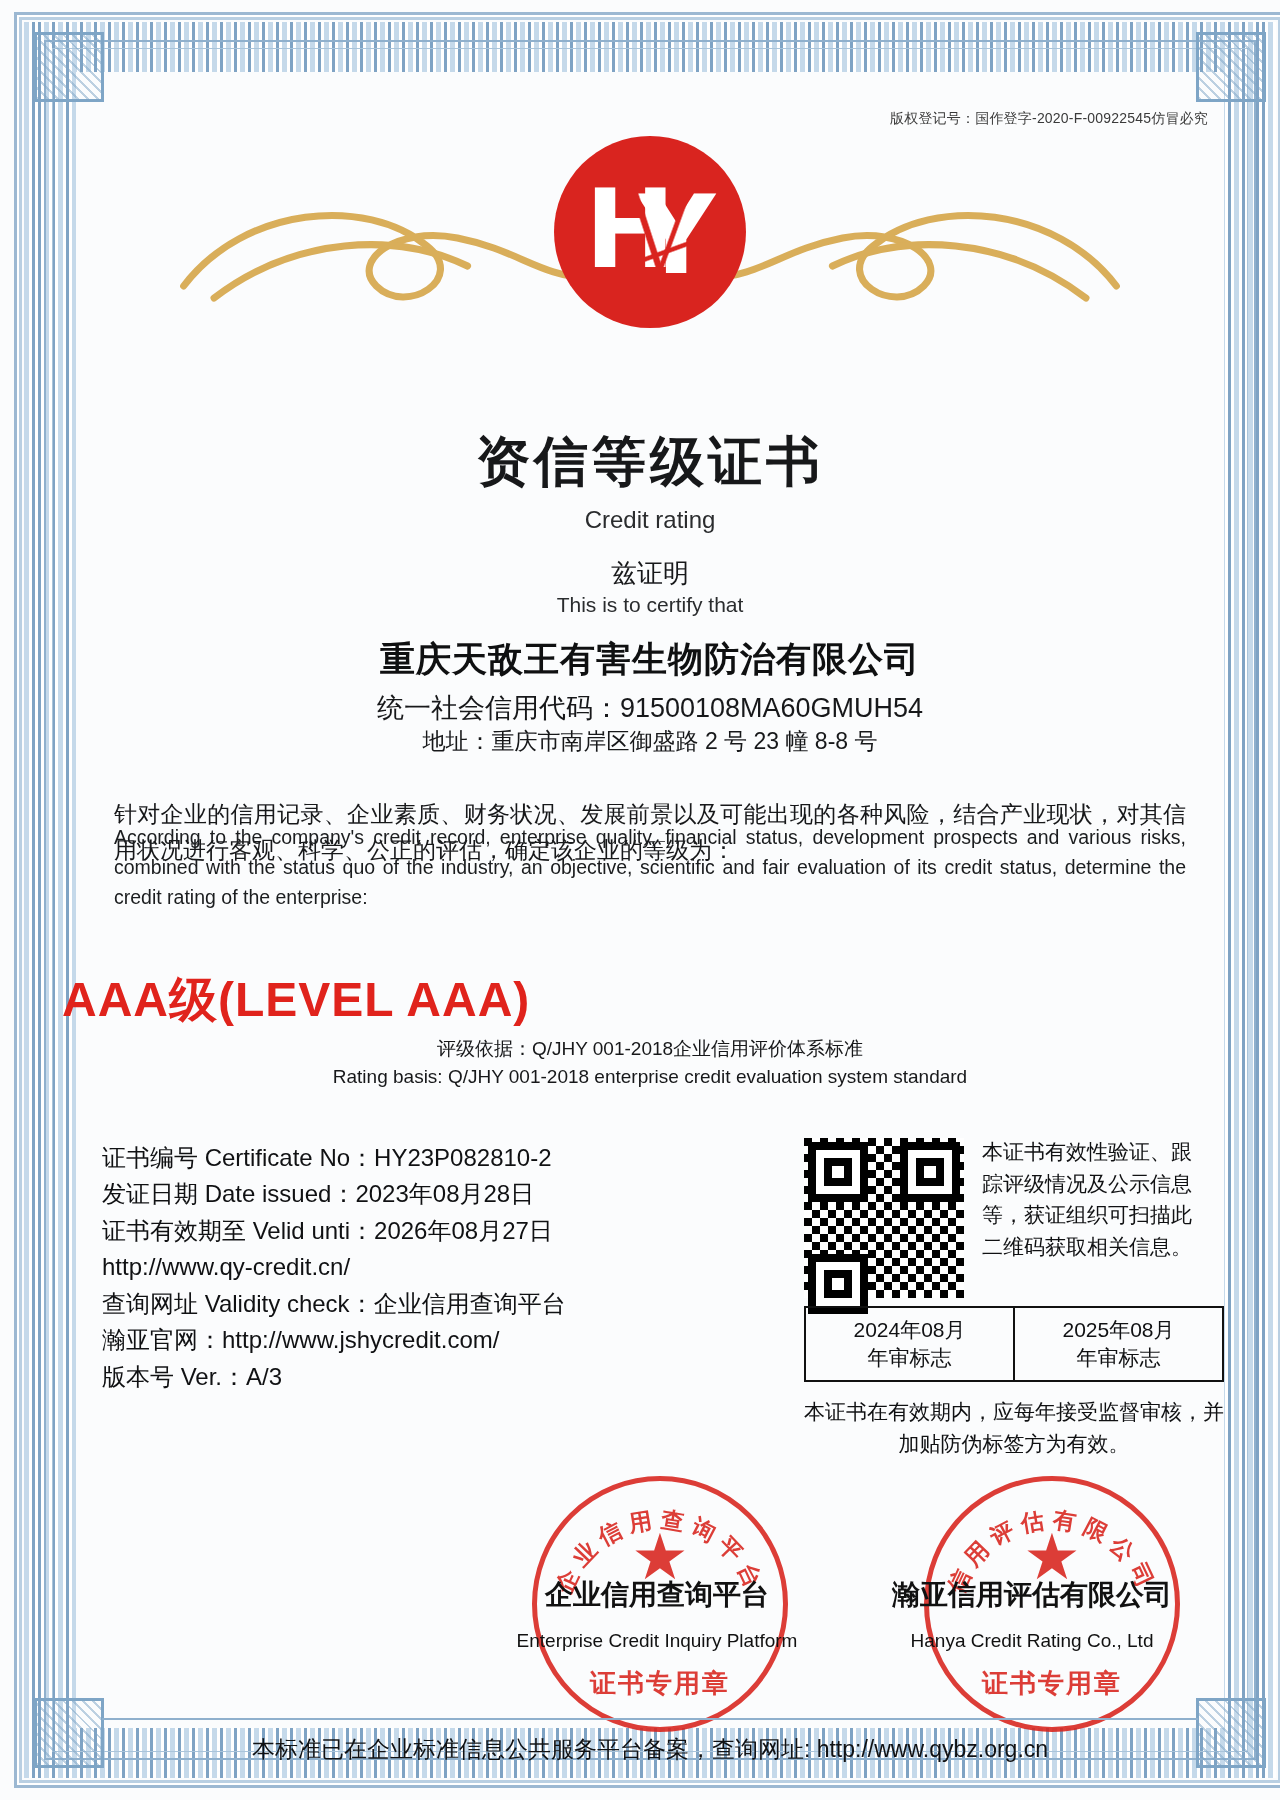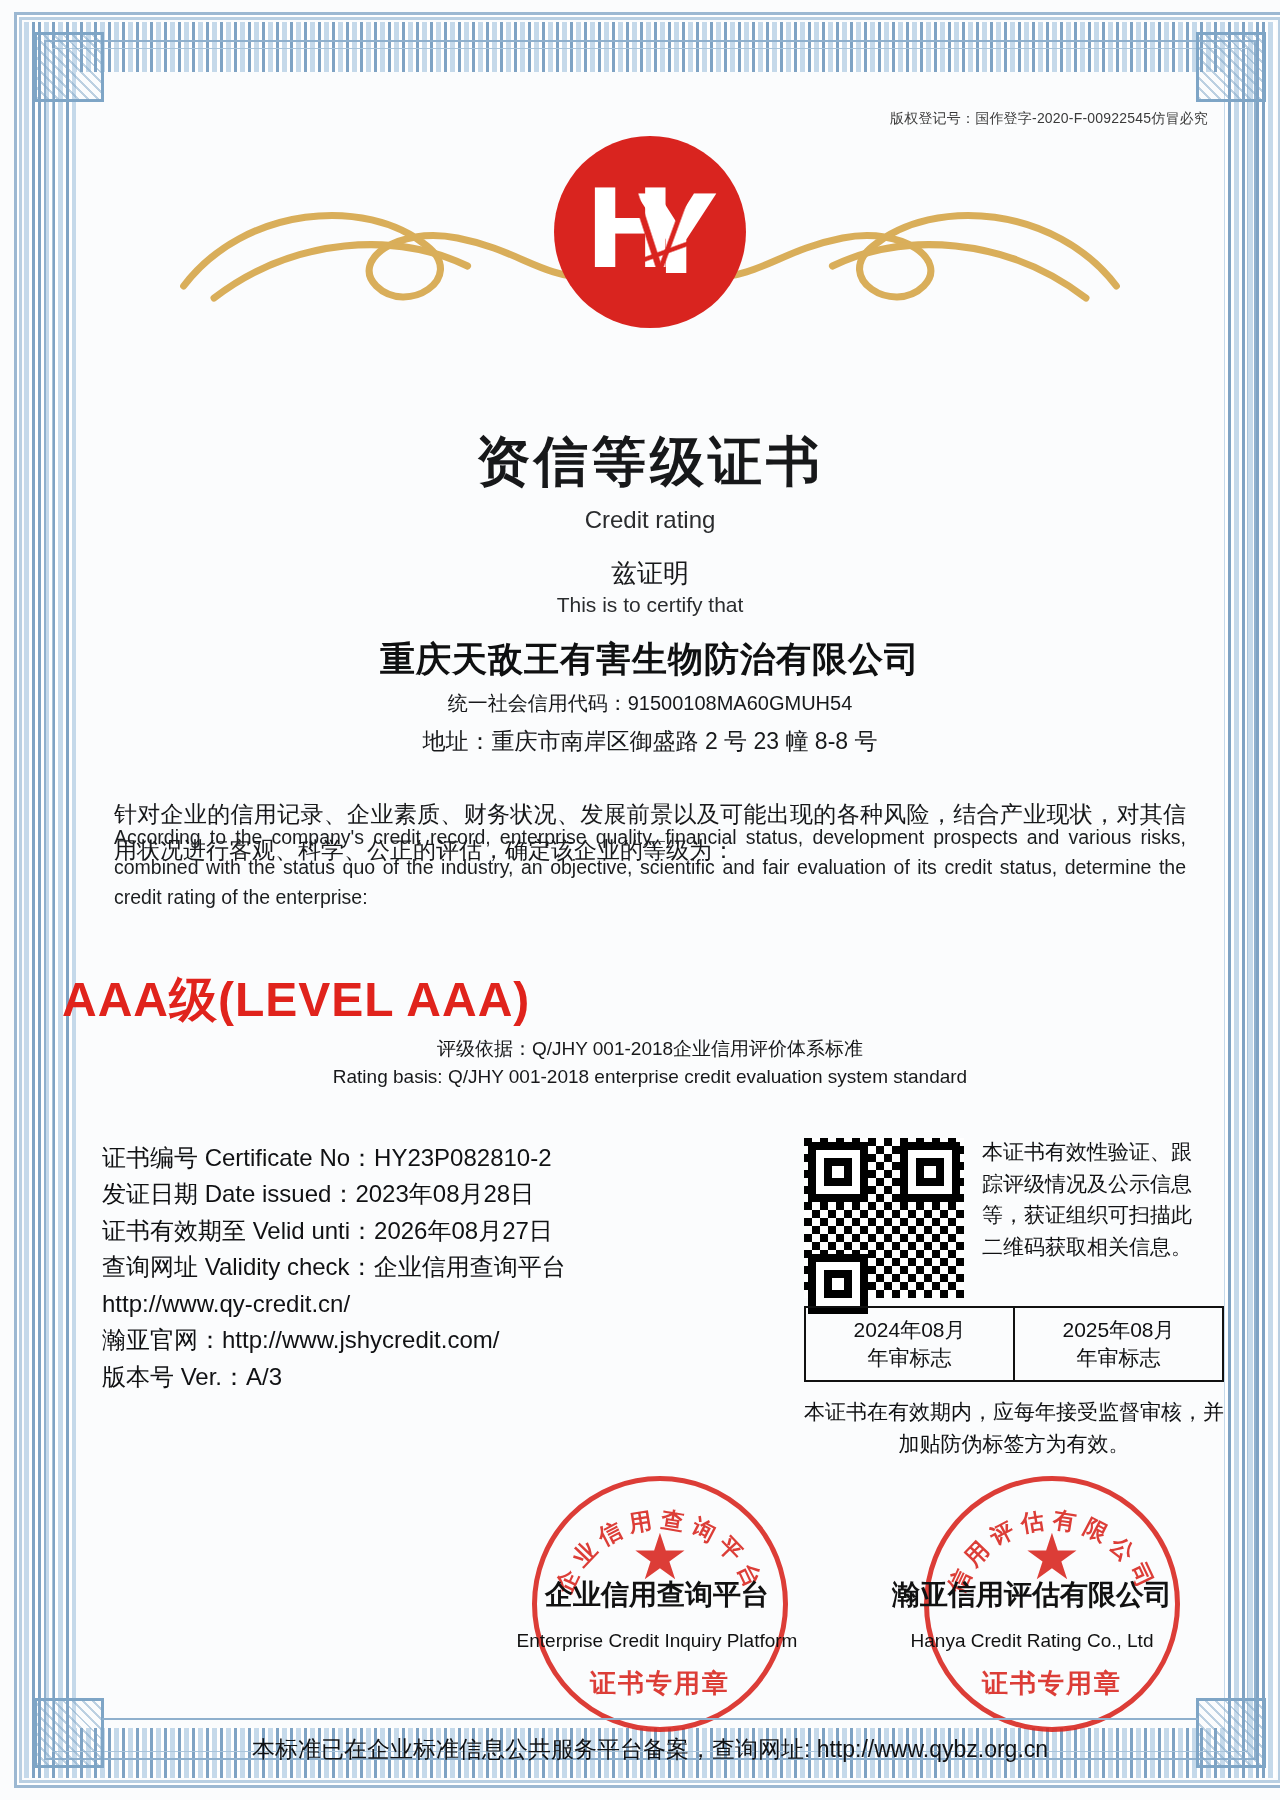--- a/index.html
+++ b/index.html
@@ -210,21 +210,21 @@
     font-size: 35px;
     font-weight: bold;
     color: #0f1011;
     letter-spacing: 1px;
   }
   .credit-code {
     position: absolute;
     top: 632px;
     width: 100%;
     text-align: center;
-    font-size: 20px;
+    font-size: 27px;
     color: #17181a;
   }
   .address {
     position: absolute;
     top: 668px;
     width: 100%;
     text-align: center;
     font-size: 23px;
     color: #17181a;
   }
@@ -497,25 +497,25 @@
         <span class="lbl-en">Certificate No</span><span>：HY23P082810-2</span>
       </div>
       <div class="row">
         <span>发证日期</span>
         <span class="lbl-en">Date issued</span><span>：2023年08月28日</span>
       </div>
       <div class="row">
         <span>证书有效期至</span>
         <span class="lbl-en">Velid unti</span><span>：2026年08月27日</span>
       </div>
+      <div class="row url">http://www.qy-credit.cn/</div>
       <div class="row">
         <span>查询网址</span>
         <span class="lbl-en">Validity check</span><span>：企业信用查询平台</span>
       </div>
-      <div class="row url">http://www.qy-credit.cn/</div>
       <div class="row url">瀚亚官网：http://www.jshycredit.com/</div>
       <div class="row">
         <span>版本号</span>
         <span class="lbl-en">Ver.</span><span>：A/3</span>
       </div>
     </div>
 
     <div class="qr"></div>
     <div class="qr-bl"></div>
 

